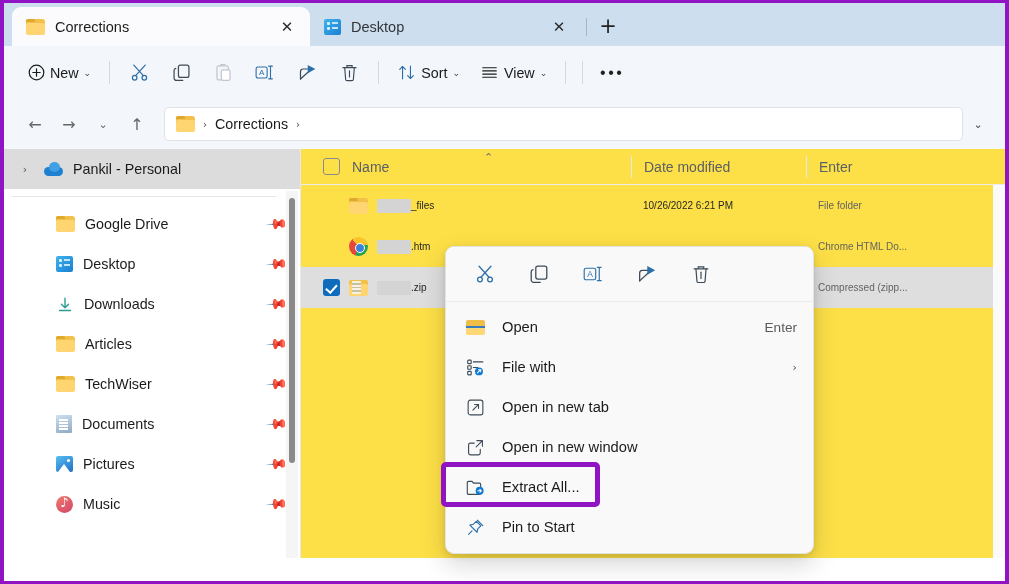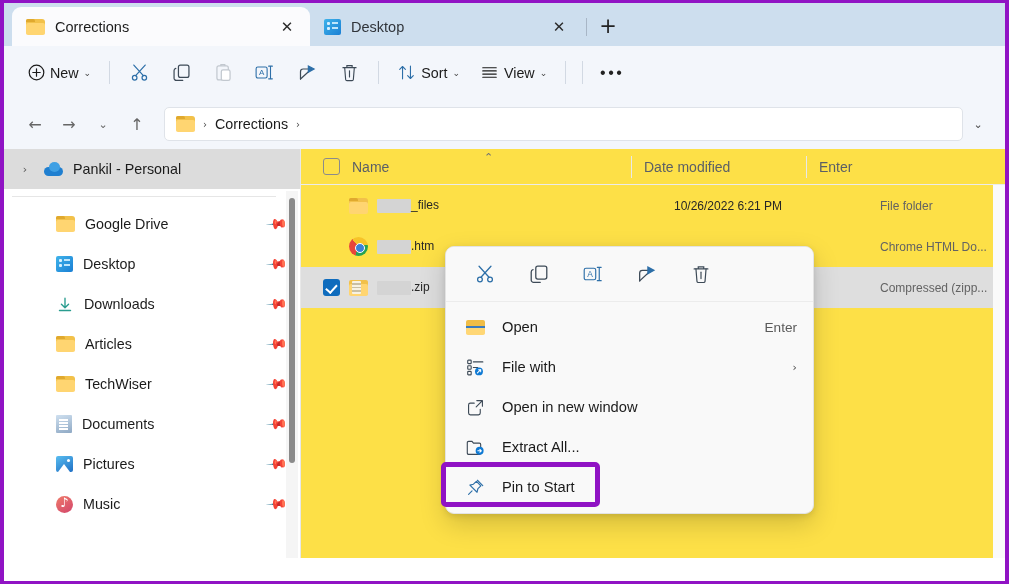--- a/index.html
+++ b/index.html
@@ -269,23 +269,22 @@
     flex: 0 0 17px;
   }
   .sort-caret {
     position: absolute; left: 183px; top: 2px;
     font-size: 11px; color: #6b6f76; font-family: "DejaVu Sans", sans-serif;
   }
 
   .frow {
     display: flex; align-items: center;
     height: 41px;
-    font-size: 12px; color: #262626;
-    position: relative;
-    gap: 31px;
+    font-size: 10px; color: #262626;
+    position: relative;
   }
   .frow.selected { background: #dedede; }
   .fr-name { width: 330px; display: flex; align-items: center; gap: 9px; padding-left: 22px; }
   .fr-date { width: 175px; padding-left: 12px; color: #262626; }
   .fr-type { flex: 1; padding-left: 12px; color: #636363; white-space: nowrap; overflow: hidden; }
   .check-on {
     width: 17px; height: 17px; border-radius: 3px; background: #0f6cbd;
     flex: 0 0 17px; position: relative;
   }
   .check-on:after {
@@ -712,20 +711,29 @@
             <rect x="2" y="15.5" width="4" height="4" rx="0.8"></rect>
             <path d="M8.5 4.5h11M8.5 11h5" stroke-linecap="round"></path>
             <circle cx="15" cy="15.5" r="4.6" fill="#0f7ad4" stroke="none"></circle>
             <path d="M13.2 17.3 17 13.5M17 13.5h-2.4M17 13.5v2.4" stroke="#fff" stroke-width="1.2" stroke-linecap="round"></path>
           </svg>
         </span>
         <span class="ctx-label">File with</span>
         <span class="ctx-submenu">›</span>
       </div>
 
+      <div class="ctx-item">
+        <span class="ctx-ico">
+          <svg width="19" height="19" viewBox="0 0 22 22" fill="none" stroke="#3d4a57" stroke-width="1.3">
+            <rect x="2.5" y="2.5" width="17" height="17" rx="2.5"></rect>
+            <path d="M8 14 14.5 7.5M14.5 7.5H10M14.5 7.5V12" stroke-linecap="round" stroke-linejoin="round"></path>
+          </svg>
+        </span>
+        <span class="ctx-label">Open in new tab</span>
+      </div>
 
       <div class="ctx-item">
         <span class="ctx-ico">
           <svg width="19" height="19" viewBox="0 0 22 22" fill="none" stroke="#3d4a57" stroke-width="1.3">
             <path d="M12.5 3h6.5v6.5M19 3l-7.2 7.2" stroke-linecap="round" stroke-linejoin="round"></path>
             <path d="M16.5 13v4.5a2 2 0 0 1-2 2H5a2 2 0 0 1-2-2V8a2 2 0 0 1 2-2h4.5" stroke-linecap="round"></path>
           </svg>
         </span>
         <span class="ctx-label">Open in new window</span>
       </div>

